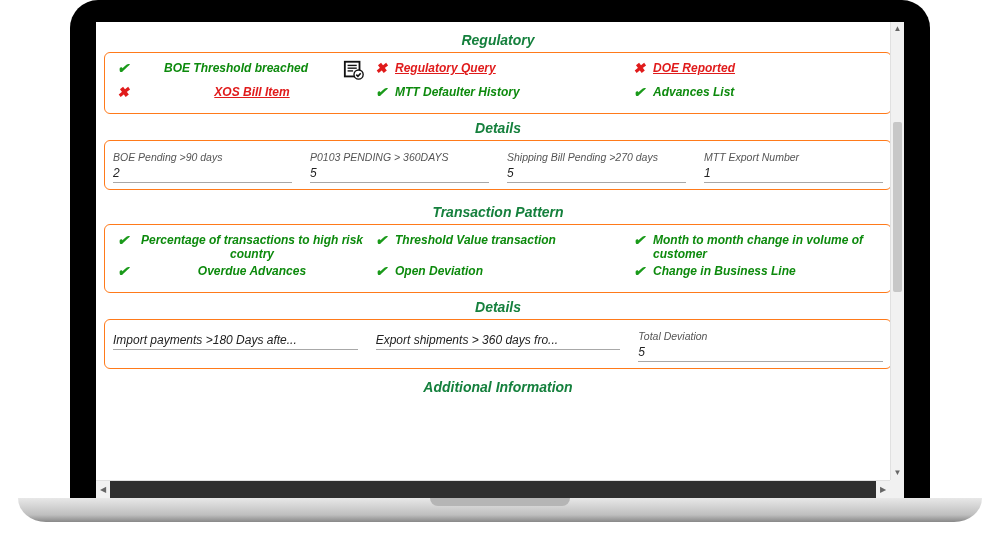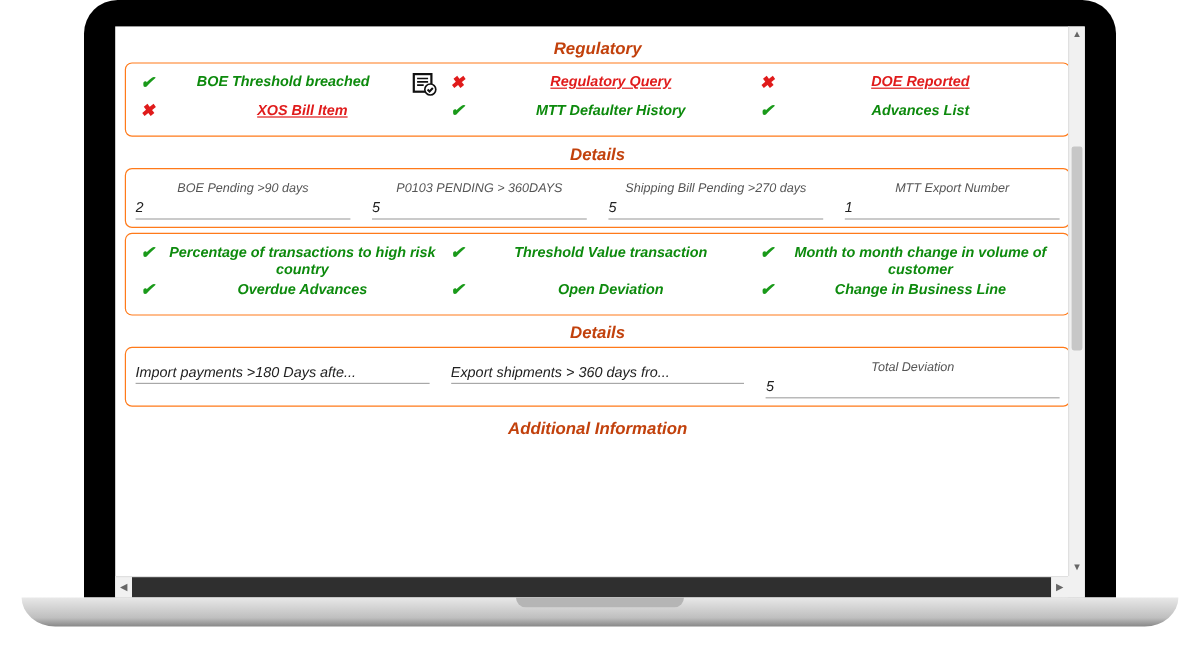--- a/index.html
+++ b/index.html
@@ -59,21 +59,21 @@
     font-size: 11.5px;
     color: #333;
     padding: 4px 12px 0 8px;
   }
   .section-title {
     text-align: center;
     font-weight: bold;
     font-style: italic;
     font-size: 14px;
     margin: 6px 0 4px 0;
-    color: #c2410c;
+    color: #15803d;
   }
   .panel {
     border: 1.5px solid #ff7a1a;
     border-radius: 6px;
     padding: 8px 10px;
     margin-bottom: 4px;
     background: #fff;
   }
   .panel.scroll-area {
     padding: 10px 8px 6px 8px;
@@ -87,21 +87,21 @@
     display: flex;
     align-items: flex-start;
     gap: 6px;
     color: #0d8a0d;
     font-weight: bold;
     font-style: italic;
     font-size: 12px;
     line-height: 1.2;
     min-height: 20px;
   }
-  .col3 .label { flex: 1; text-align: center; }
+  .col3 .label { flex: 1; }
   .col3.left .label { text-align: center; padding-left: 2px; }
   .col3.red .label { color: #e01b1b; text-decoration: underline; cursor: pointer; }
   .icon-check, .icon-cross {
     width: 16px;
     flex: 0 0 16px;
     font-size: 14px;
     line-height: 1;
     text-align: center;
   }
   .icon-check { color: #1a9a1a; }
@@ -124,21 +124,20 @@
     flex-direction: column;
     gap: 2px;
   }
   .field .flabel {
     font-size: 10.5px;
     font-style: italic;
     color: #555;
     white-space: nowrap;
     overflow: hidden;
     text-overflow: ellipsis;
-    text-align: center;
   }
   .field .fval {
     border-bottom: 1px solid #a8a8a8;
     font-style: italic;
     font-size: 12px;
     padding: 1px 0 2px 0;
     color: #222;
     min-height: 16px;
     white-space: nowrap;
     overflow: hidden;
@@ -272,20 +271,21 @@
             <span class="flabel">Shipping Bill Pending &gt;270 days</span>
             <span class="fval">5</span>
           </div>
           <div class="field">
             <span class="flabel">MTT Export Number</span>
             <span class="fval">1</span>
           </div>
         </div>
       </div>
 
+      <div class="section-title" style="margin-top:14px">Transaction Pattern</div>
       <div class="panel">
         <div class="row">
           <div class="col3 left">
             <span class="icon-check">✔</span>
             <span class="label">Percentage of transactions to high risk country</span>
           </div>
           <div class="col3">
             <span class="icon-check">✔</span>
             <span class="label">Threshold Value transaction</span>
           </div>

